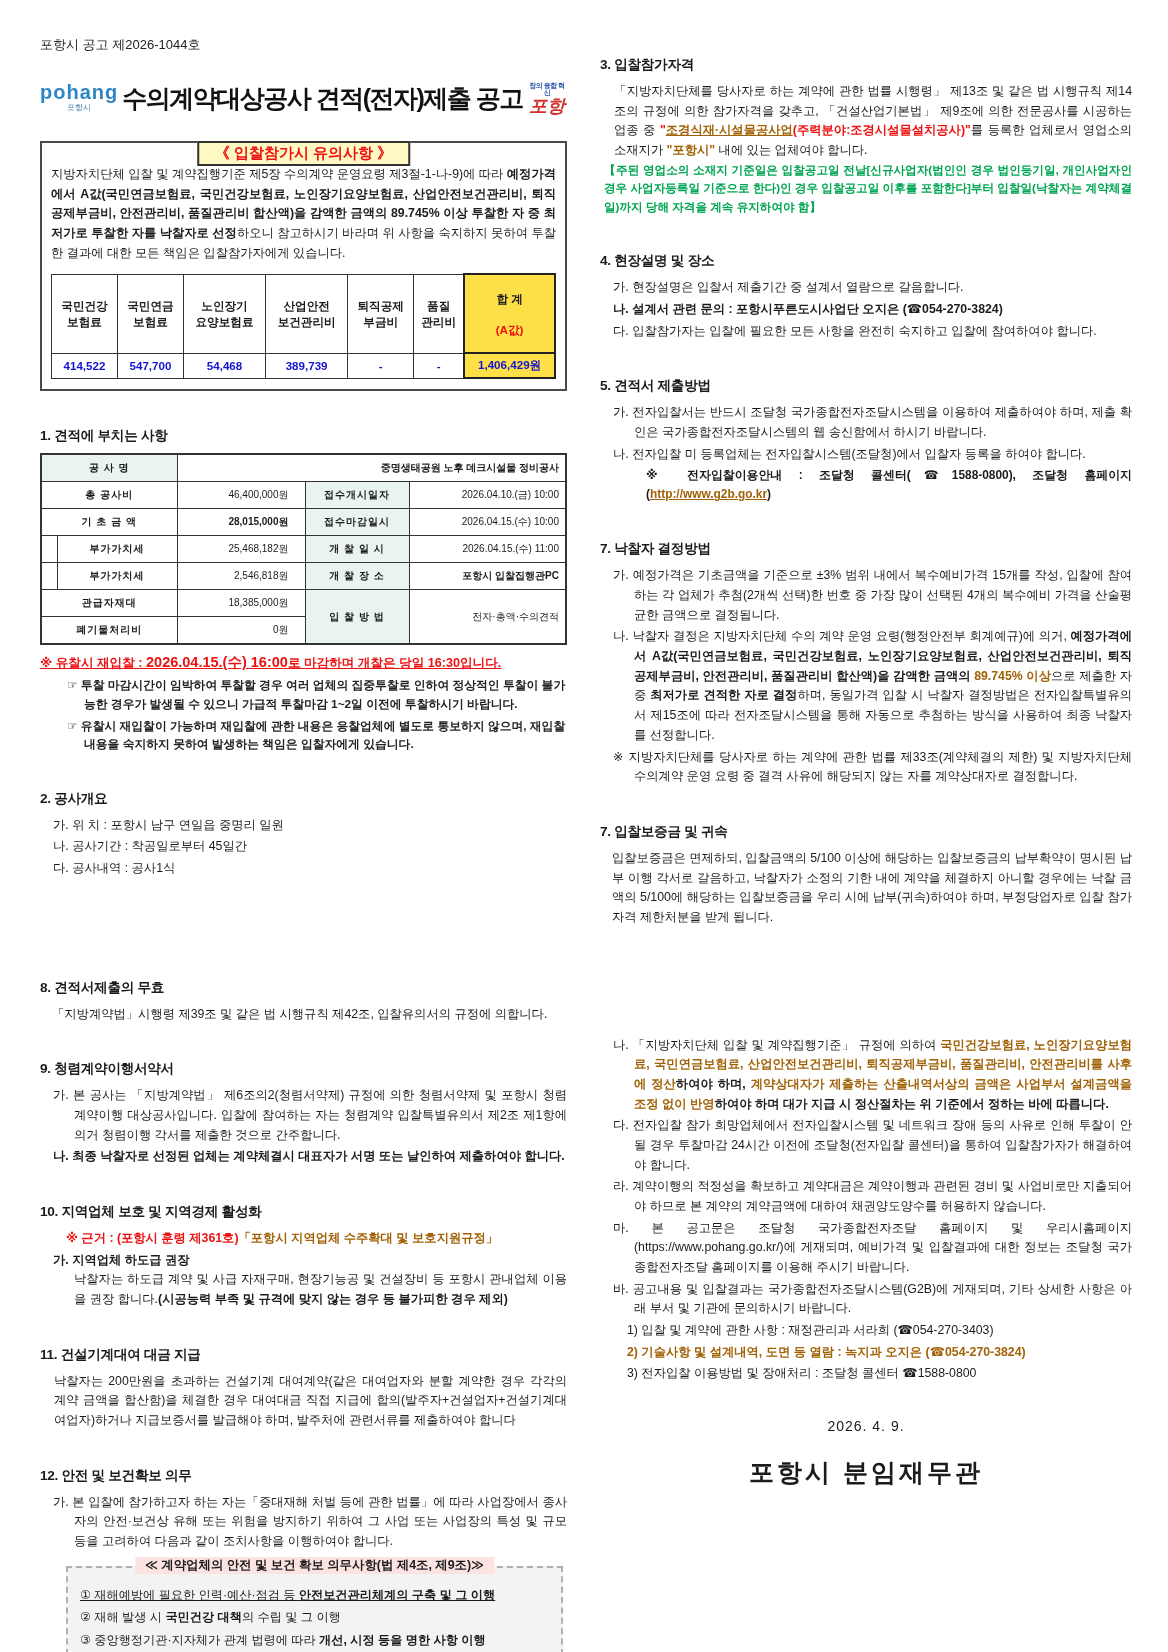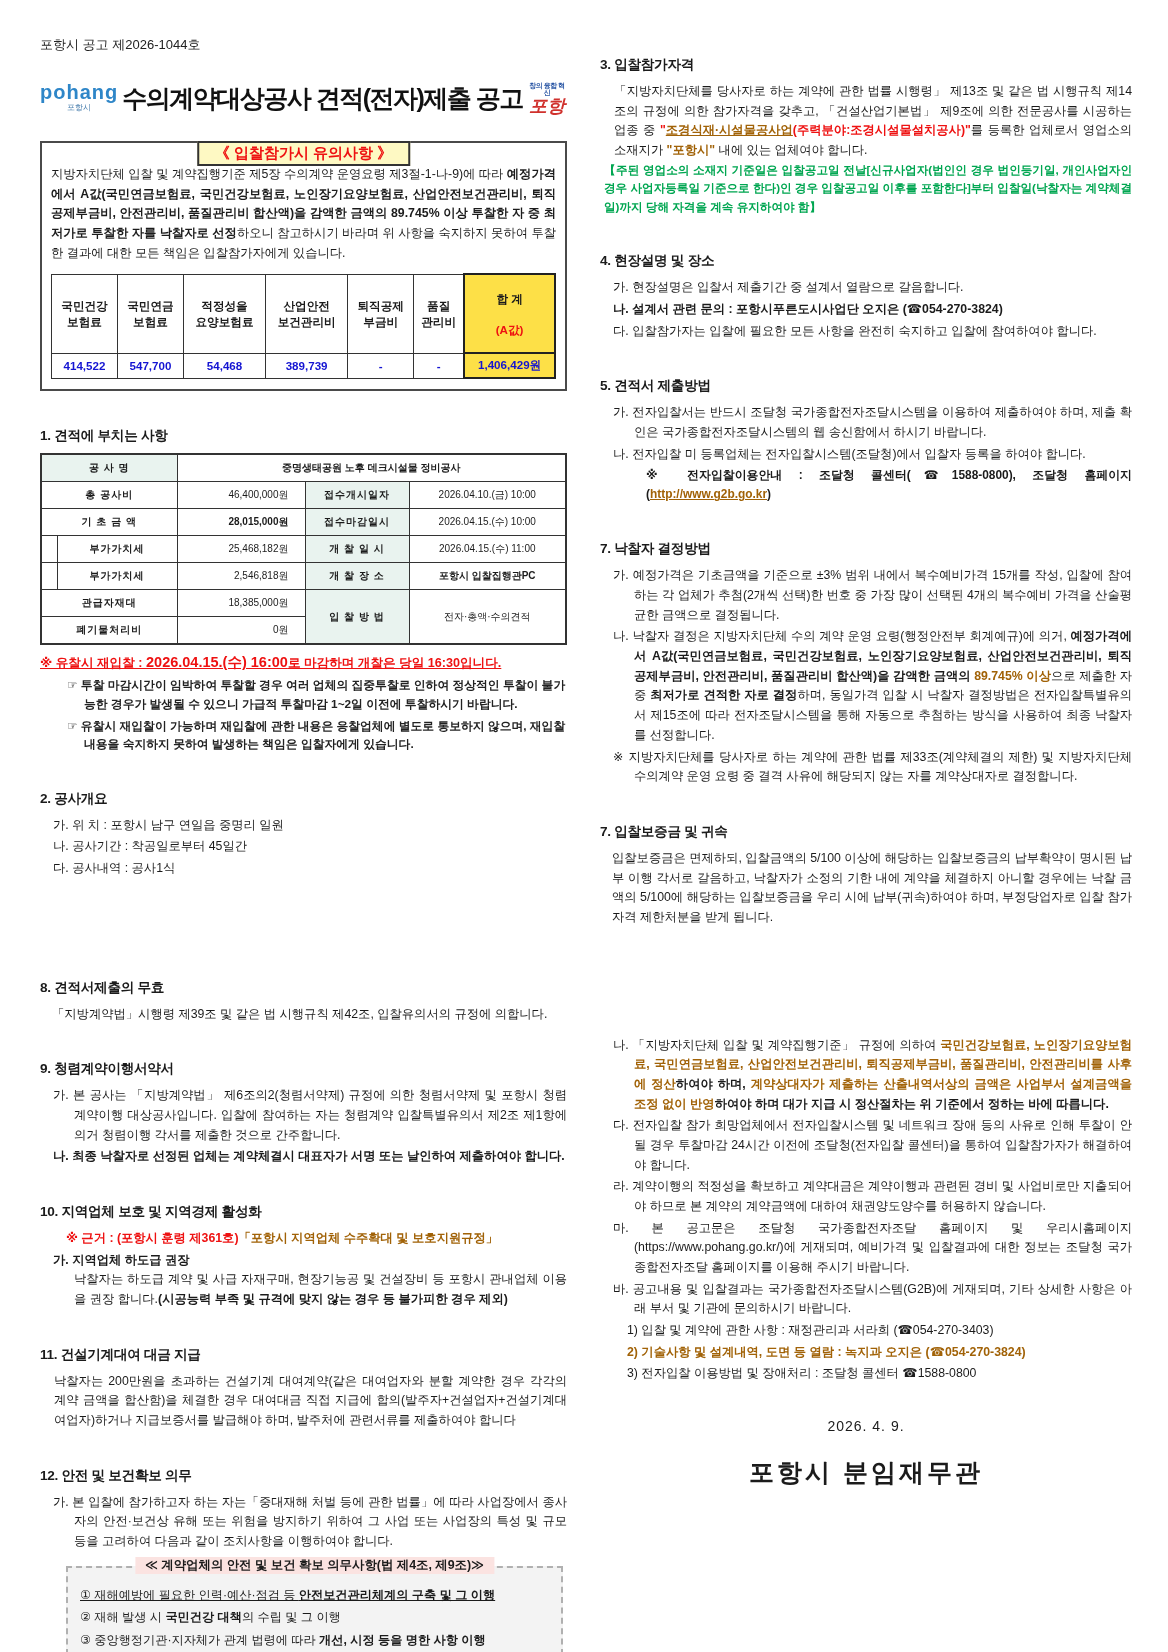--- a/index.html
+++ b/index.html
@@ -44,21 +44,21 @@
   .fee td { font-size:11.6px; font-weight:bold; color:#1414d2; height:25px; }
   .fee .total { background:#fde047; border:2.5px solid #222; }
   .fee th.total div { line-height:1.3; }
 
   .sec-title { font-size:13.6px; font-weight:bold; margin:36px 0 8px; letter-spacing:-0.3px; }
   .t1 { border:2px solid #333; margin-top:2px; }
   .t1 th, .t1 td { border:1px solid #333; font-size:10px; padding:6px 6px; vertical-align:middle; }
   .t1 th { font-weight:bold; text-align:center; letter-spacing:1px; background:#fff; }
   .t1 th.mint { background:#e9f3ef; }
   .t1 td.amount { text-align:right; padding-right:16px; }
-  .t1 td.center { text-align:center; }
+  .t1 td.center { text-align:right; }
   .t1 td.spacer { width:16px; padding:0; }
 
   .re-note { margin-top:8px; font-weight:bold; color:#ee1111; text-decoration:underline; font-size:12.6px; }
   .re-note .big { font-size:14.5px; }
   .hang { padding-left:34px; text-indent:-21px; }
   .hang2 { padding-left:48px; text-indent:-21px; }
   .bullet { font-size:11.8px; line-height:1.55; padding-left:44px; text-indent:-17px; font-weight:bold; color:#222; margin-top:4px; }
   .sub-item { margin-top:2px; }
 
   .gap-8  { margin-top:100px; }
@@ -98,21 +98,21 @@
     <div class="caution-box">
       <div class="caution-title">《 입찰참가시 유의사항 》</div>
       <p class="para"><span>지방자치단체 입찰 및 계약집행기준 제5장 수의계약 운영요령 제3절-1-나-9)에 따라 </span><span class="b">예정가격에서 A값(국민연금보험료, 국민건강보험료, 노인장기요양보험료, 산업안전보건관리비, 퇴직공제부금비, 안전관리비, 품질관리비 합산액)을 감액한 금액의 89.745% 이상 투찰한 자 중 최저가로 투찰한 자를 낙찰자로 선정</span><span>하오니 참고하시기 바라며 위 사항을 숙지하지 못하여 투찰한 결과에 대한 모든 책임은 입찰참가자에게 있습니다.</span></p>
       <table class="fee">
         <tbody>
             <tr>
           <th>국민건강
 보험료</th>
           <th>국민연금
 보험료</th>
-          <th>적정성을
+          <th>노인장기
 요양보험료</th>
           <th>산업안전
 보건관리비</th>
           <th>퇴직공제
 부금비</th>
           <th>품질
 관리비</th>
           <th class="total">
             <div>합 계</div>
             <div class="red">(A값)</div>

